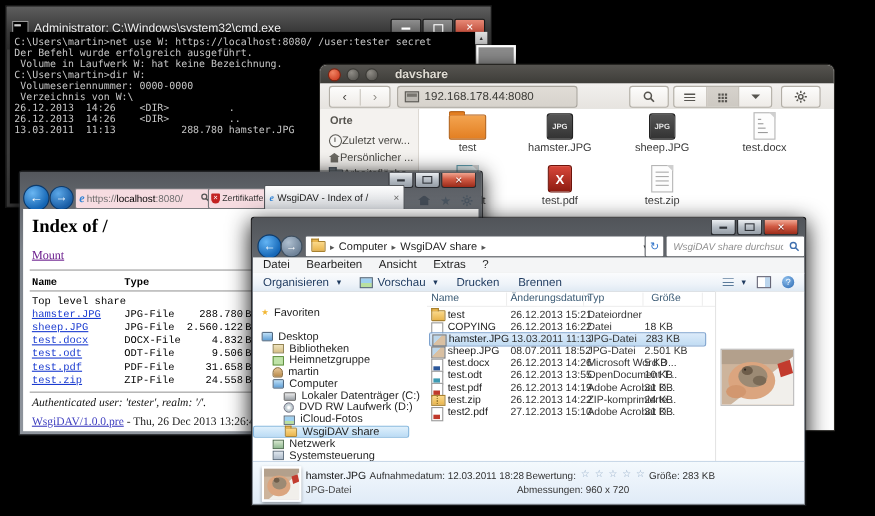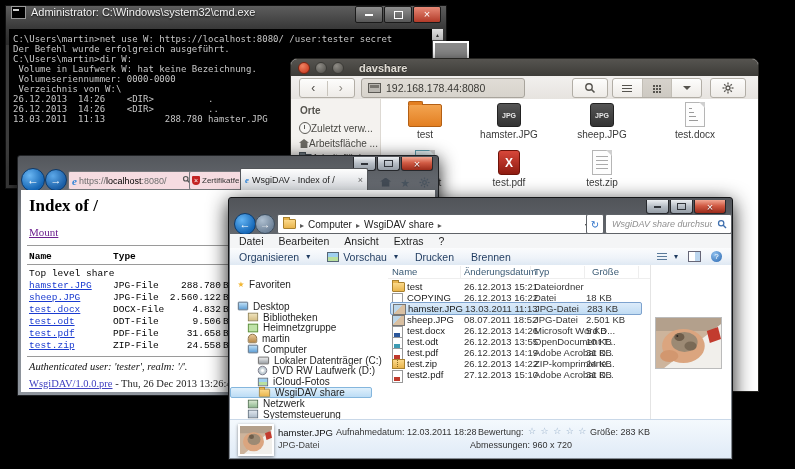--- a/index.html
+++ b/index.html
@@ -14,21 +14,21 @@
   .aero.min,.aero.max{width:21px;}
   .aero.close{width:30px;background:linear-gradient(#f2a893,#d15b44 45%,#9b2b1a);}
   .aero.min::before{content:"";width:7px;height:2px;background:#30343a;}
   .aero.max::before{content:"";width:7px;height:5px;border:1px solid #30343a;background:transparent;}
   .aero.close::before{content:"×";color:#fff;font-size:11px;line-height:10px;text-shadow:0 1px 1px #501008;}
 
   
   #cmd{left:5px;top:5px;width:440px;height:182px;background:#3c3c3c;border:1px solid #101010;
        box-shadow:0 3px 14px rgba(0,0,0,.9);z-index:1;}
   #cmd .titlebar{position:absolute;left:0;top:0;right:0;height:39px;
-       background:linear-gradient(#5d5d5d,#3a3a3a 55%,#2b2b2b);display:flex;padding:0 5px;gap:5px;}
+       background:linear-gradient(#5d5d5d,#3a3a3a 55%,#2b2b2b);display:flex;align-items:center;padding:0 5px;gap:5px;}
   .cmd-ico{width:13px;height:11px;background:#000;border:1px solid #9a9a9a;position:relative;flex:none;}
   .cmd-ico::before{content:"";position:absolute;left:1px;top:2px;width:6px;height:2px;background:#cfcfcf;}
   #cmd .title{color:#f2f2f2;font-size:11px;white-space:nowrap;overflow:hidden;flex:1;text-shadow:0 1px 2px #000;}
   #cmd .wbtn{width:26px;height:15px;border:1px solid #1a1a1a;border-radius:2px;
        background:linear-gradient(#8f8f8f,#575757);display:flex;align-items:center;justify-content:center;}
   #cmd .wbtn.close{background:linear-gradient(#e88a77,#b23a28);}
   #cmd .wbtn.min::before{content:"";width:8px;height:2px;background:#fff;}
   #cmd .wbtn.max::before{content:"";width:7px;height:6px;border:1px solid #fff;}
   #cmd .wbtn.close::before{content:"×";color:#fff;font-size:11px;line-height:9px;}
   #cmd .console{position:absolute;left:3px;top:23px;right:14px;bottom:3px;background:#000;
@@ -258,22 +258,22 @@
         <span class="wbtn min"></span>
         <span class="wbtn max"></span>
         <span class="wbtn close"></span>
       </span>
     </div>
     <div class="console">
       <div class="cmd-line">C:\Users\martin&gt;net use W: https://localhost:8080/ /user:tester secret</div>
       <div class="cmd-line">Der Befehl wurde erfolgreich ausgeführt.</div>
       <div class="cmd-line"></div>
       <div class="cmd-line"></div>
+      <div class="cmd-line"> Volume in Laufwerk W: hat keine Bezeichnung.</div>
       <div class="cmd-line">C:\Users\martin&gt;dir W:</div>
-      <div class="cmd-line"> Volume in Laufwerk W: hat keine Bezeichnung.</div>
       <div class="cmd-line"> Volumeseriennummer: 0000-0000</div>
       <div class="cmd-line"></div>
       <div class="cmd-line"> Verzeichnis von W:\</div>
       <div class="cmd-line"></div>
       <div class="cmd-line">26.12.2013  14:26    &lt;DIR&gt;          .</div>
       <div class="cmd-line">26.12.2013  14:26    &lt;DIR&gt;          ..</div>
       <div class="cmd-line">13.03.2011  11:13           288.780 hamster.JPG</div>
     </div>
     <div class="sb">
       <div class="up"></div>
@@ -331,21 +331,21 @@
       </div>
     </div>
     <div class="n-side">
       <div class="hdr">Orte</div>
       <div class="n-item">
         <span class="ic i-clock"></span>
         <span>Zuletzt verw...</span>
       </div>
       <div class="n-item">
         <span class="ic i-home7"></span>
-        <span>Arbeitsfläche ...</span>
+        <span>Persönlicher ...</span>
       </div>
       <div class="n-item">
         <span class="ic i-folder slate"></span>
         <span>Arbeitsfläche</span>
       </div>
     </div>
     <div class="n-main">
       <div class="n-file" style="left:1px;top:4px">
         <div class="ibox">
             <span class="big-folder"></span>

